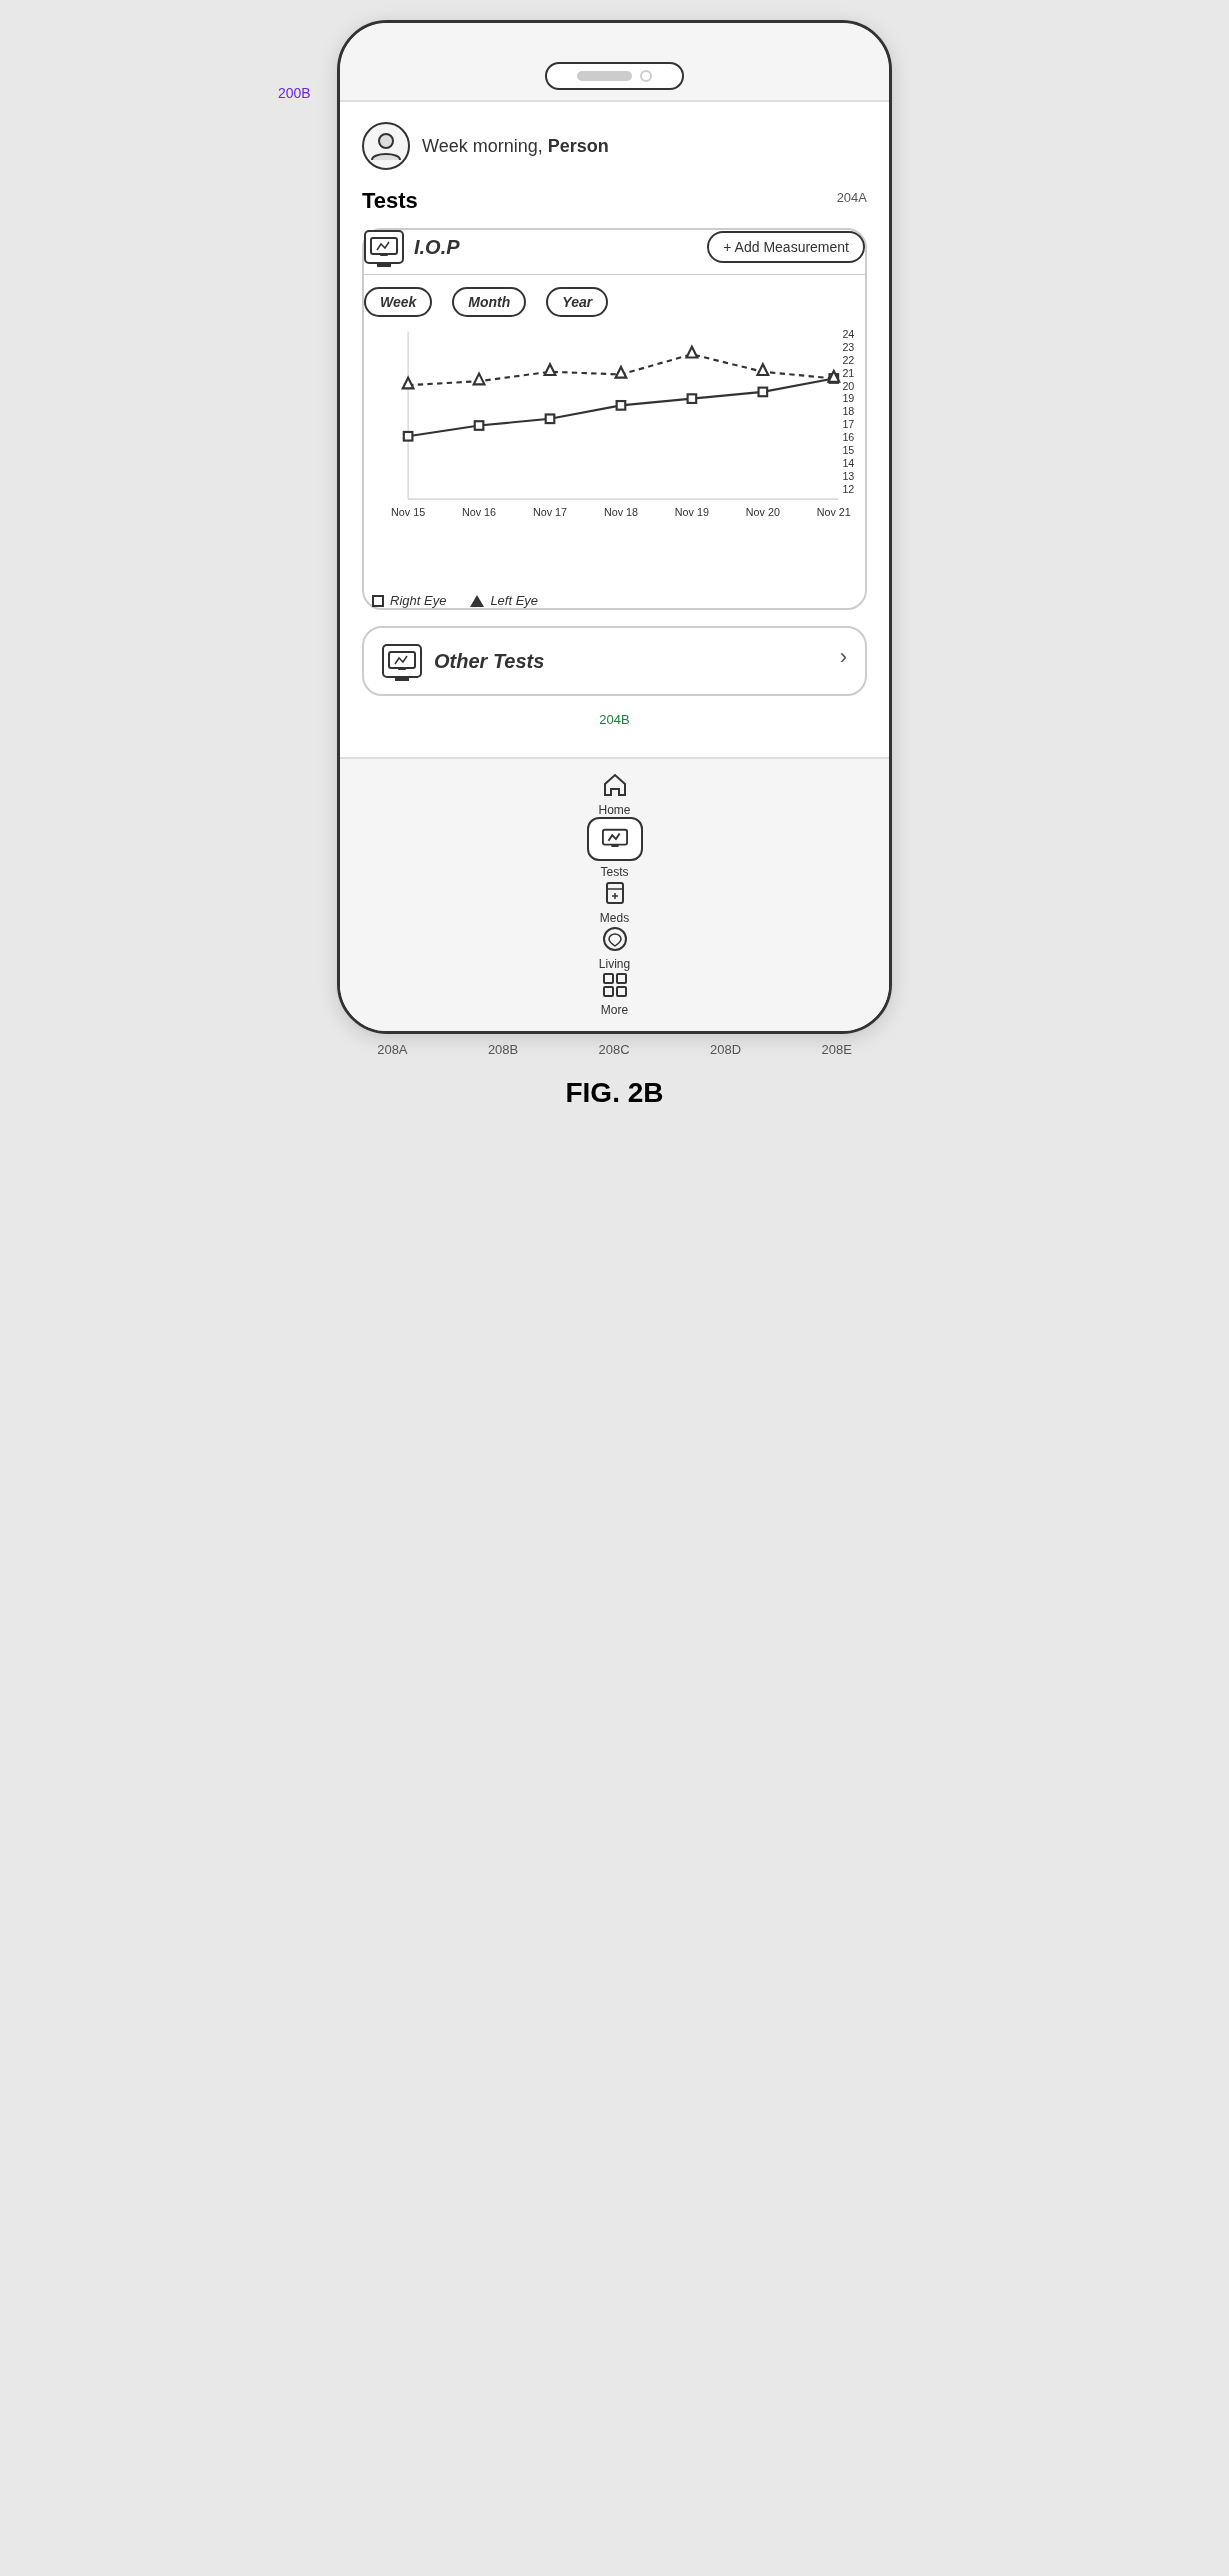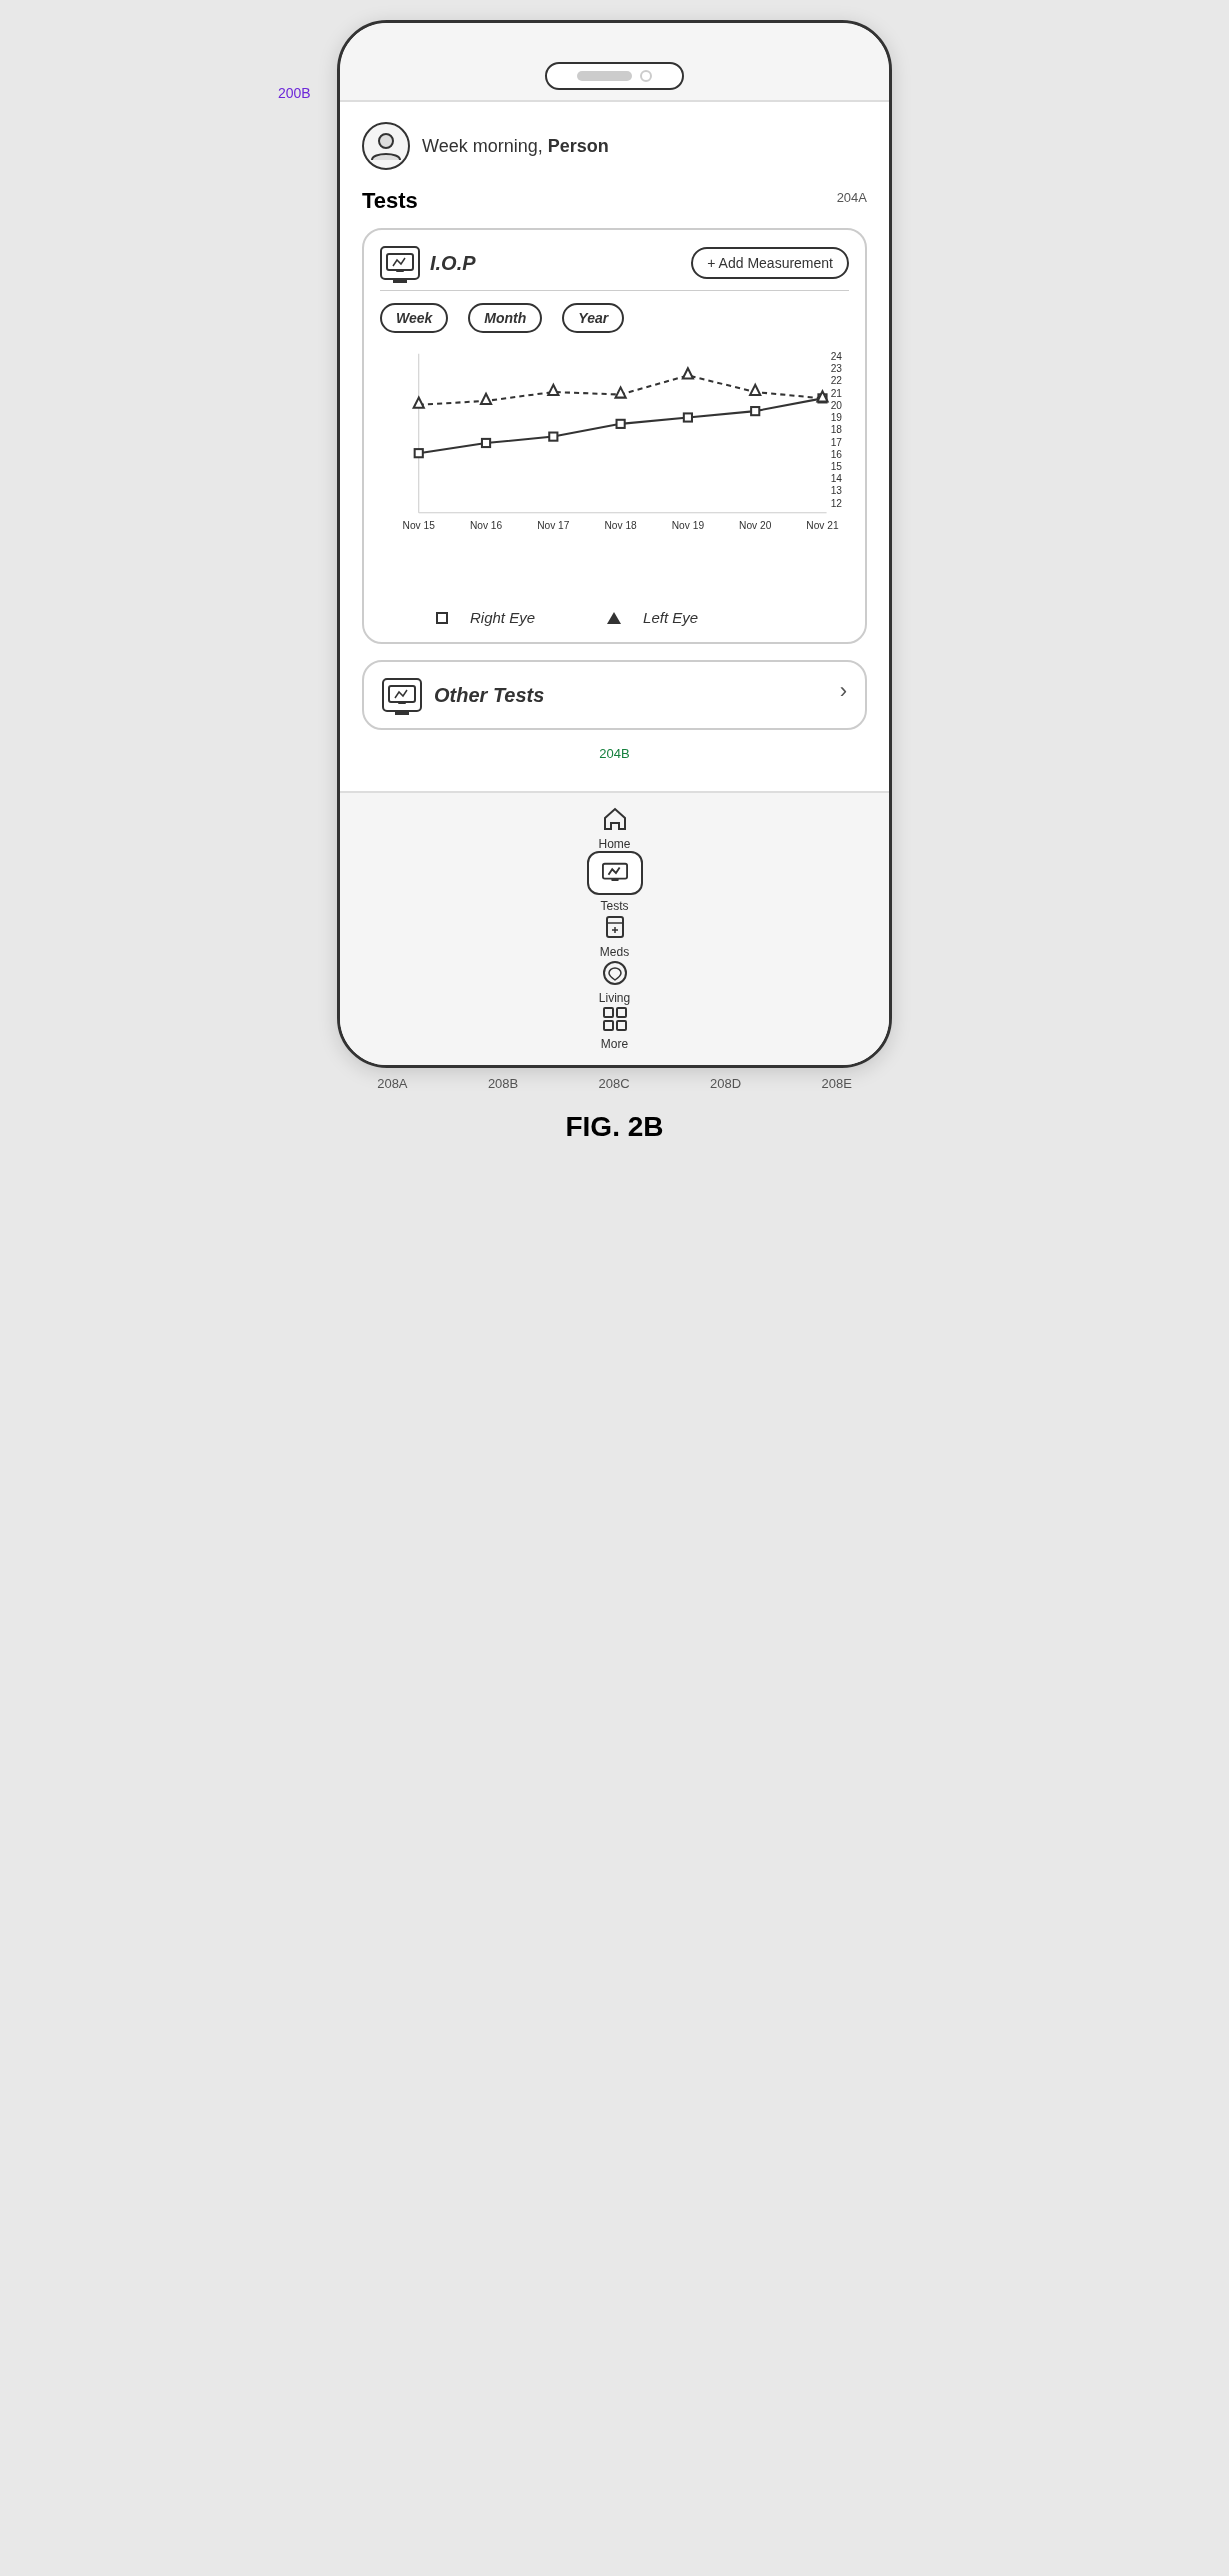--- a/index.html
+++ b/index.html
@@ -118,21 +118,21 @@
       margin-bottom: 14px;
       display: flex;
       align-items: center;
       gap: 8px;
     }
 
     
     .card {
       border: 2px solid #ccc;
       border-radius: 20px;
-      padding: 16px;
+      padding: 0;
       margin-bottom: 16px;
       background: #fff;
     }
 
     
     .card-header {
       display: flex;
       align-items: center;
       justify-content: space-between;
       margin-bottom: 12px;
@@ -224,25 +224,24 @@
     .chart-legend {
       display: flex;
       gap: 24px;
       margin-top: 10px;
       padding-left: 8px;
     }
 
     .legend-item {
       display: flex;
       align-items: center;
-      gap: 22px;
-      font-size: 15px;
+      gap: 6px;
+      font-size: 13px;
       font-style: italic;
       color: #333;
-      margin-left: 48px;
     }
 
     .legend-square {
       width: 12px;
       height: 12px;
       border: 2px solid #333;
       background: #fff;
     }
 
     .legend-triangle {

